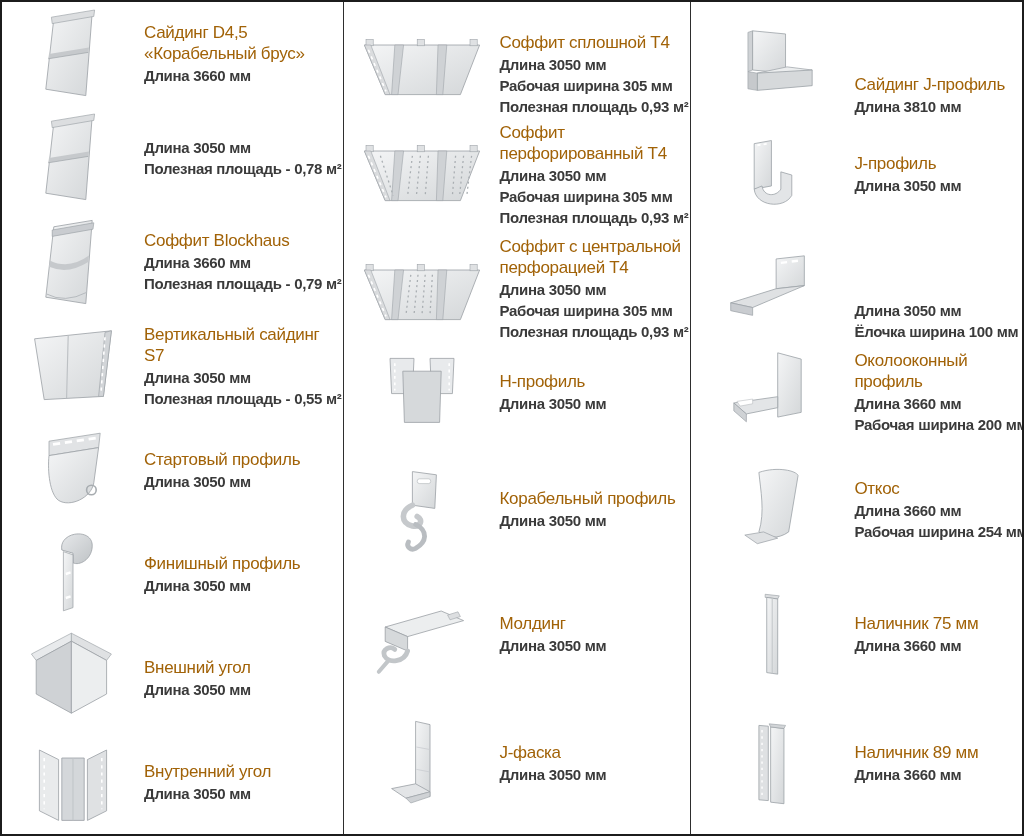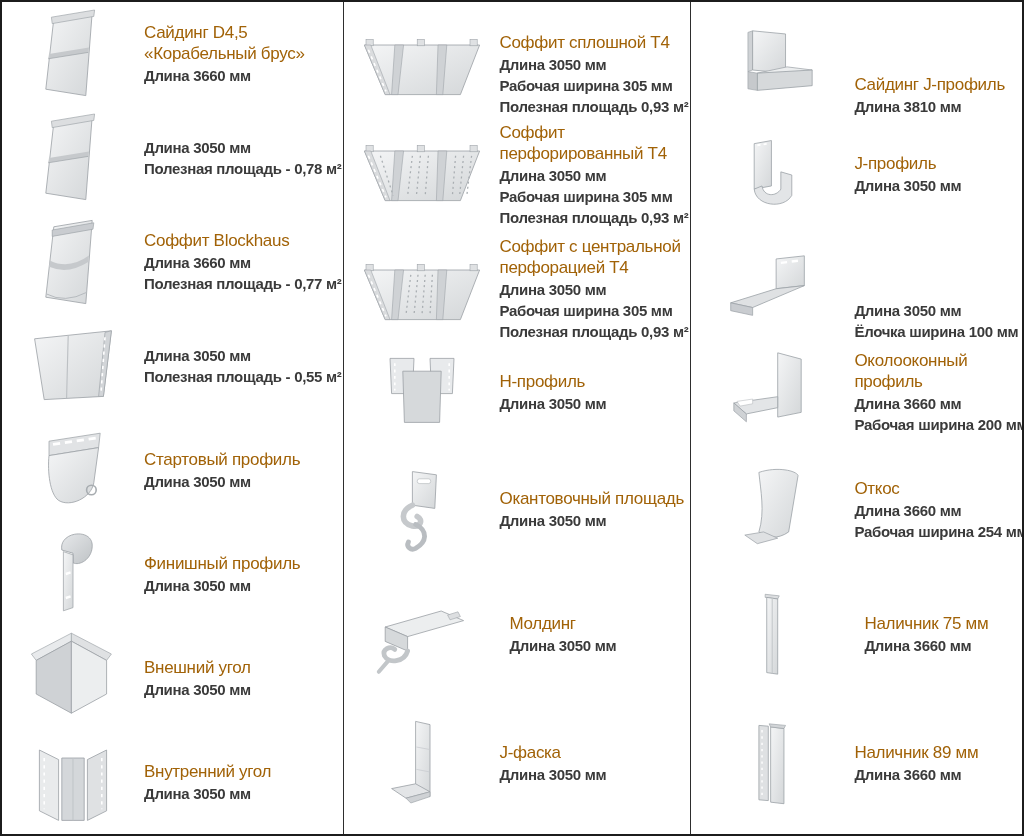--- a/index.html
+++ b/index.html
@@ -13,21 +13,21 @@
   .col-1{width:343px;border-right:1.5px solid #2e2e2e;}
   .col-2{width:362px;border-right:1.5px solid #2e2e2e;}
   .col-3{flex:1;}
   .item{display:flex;align-items:center;box-sizing:border-box;overflow:hidden;}
   .col-1 .item{flex:1 1 0;}
   .col-2 .item:nth-child(1),.col-3 .item:nth-child(1){height:115px;align-items:flex-end;}
   .col-2 .item:nth-child(2),.col-3 .item:nth-child(2){height:115px;}
   .col-2 .item:nth-child(3),.col-3 .item:nth-child(3){height:110px;align-items:flex-end;}
   .col-2 .item:nth-child(4),.col-3 .item:nth-child(4){height:100px;}
   .col-2 .item:nth-child(5),.col-3 .item:nth-child(5){height:135px;}
-  .col-2 .item:nth-child(6),.col-3 .item:nth-child(6){height:115px;gap:10px;}
+  .col-2 .item:nth-child(6),.col-3 .item:nth-child(6){height:115px;}
   .col-2 .item:nth-child(7),.col-3 .item:nth-child(7){flex:1 1 0;align-items:center;}
   .figure{display:flex;align-items:center;justify-content:center;flex:0 0 auto;}
   .col-1 .figure{width:142px;}
   .col-2 .figure{width:155px;}
   .col-3 .figure{width:163px;}
   .col-1 .figure svg{width:112px;height:96px;}
   .col-2 .figure svg{width:148px;height:96px;}
   .col-3 .figure svg{width:100px;height:94px;}
   .text{flex:1 1 auto;min-width:0;padding-right:2px;}
   .title{
@@ -250,31 +250,32 @@
       <div class="item">
     <div class="figure">
       <svg viewBox="0 0 120 120">
         <use href="#sym-siding-blockhaus"></use>
       </svg>
     </div>
     <div class="text">
       <div class="title">Соффит Blockhaus</div>
       <div>
             <div class="line">Длина 3660 мм</div>
-            <div class="line">Полезная площадь - 0,77 м²</div>
+            <div class="line">Полезная площадь - 0,79 м²</div>
           </div>
     </div>
   </div>
       <div class="item">
     <div class="figure">
       <svg viewBox="0 0 120 120">
         <use href="#sym-vertical-siding"></use>
       </svg>
     </div>
     <div class="text">
+      <div class="title">Вертикальный сайдинг S7</div>
       <div>
             <div class="line">Длина 3050 мм</div>
             <div class="line">Полезная площадь - 0,55 м²</div>
           </div>
     </div>
   </div>
       <div class="item">
     <div class="figure">
       <svg viewBox="0 0 120 120">
         <use href="#sym-start-profile"></use>
@@ -386,21 +387,21 @@
           </div>
     </div>
   </div>
       <div class="item">
     <div class="figure">
       <svg viewBox="0 0 120 120">
         <use href="#sym-edging-profile"></use>
       </svg>
     </div>
     <div class="text">
-      <div class="title">Окантовочный площадь</div>
+      <div class="title">Корабельный профиль</div>
       <div>
             <div class="line">Длина 3050 мм</div>
           </div>
     </div>
   </div>
       <div class="item">
     <div class="figure">
       <svg viewBox="0 0 120 120">
         <use href="#sym-molding"></use>
       </svg>

